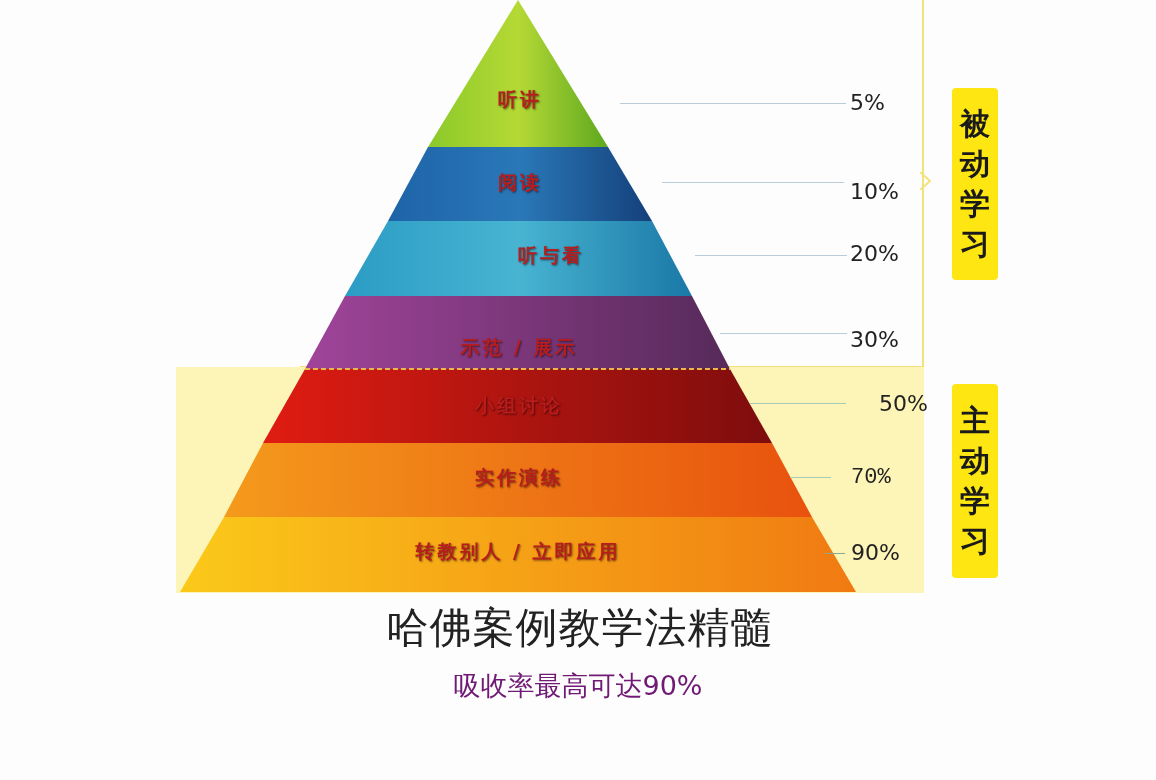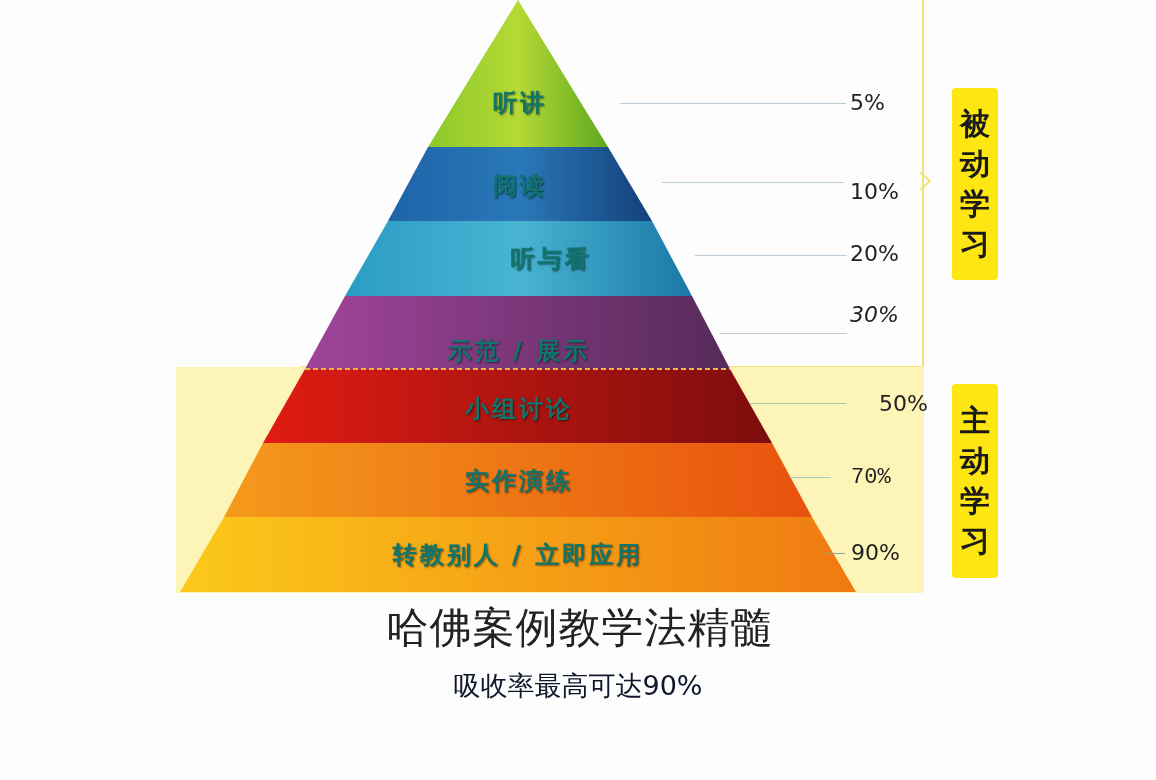--- a/index.html
+++ b/index.html
@@ -3,30 +3,30 @@
 <meta charset="utf-8">
 <style>
   html, body { margin:0; padding:0; }
   body { width:1156px; height:780px; background:#fdfdfd; position:relative; overflow:hidden;
          font-family:"DejaVu Sans", "Liberation Sans", sans-serif; }
   .active-zone { position:absolute; left:176px; top:367px; width:748px; height:226px; background:#fdf5b8; }
   .passive-box { position:absolute; left:300px; top:-2px; width:622px; height:368px;
                  border-right:2px solid #f3e27a; border-bottom:2px solid #f3e27a; }
   .passive-notch { position:absolute; left:920px; top:172px; width:14px; height:18px; }
   .pyramid { position:absolute; left:0; top:0; width:1156px; height:780px; }
-  .layer-label { position:absolute; color:#0f766e; font-weight:bold; font-size:24px; letter-spacing:3px;
+  .layer-label { position:absolute; color:#b91c1c; font-weight:bold; font-size:19px; letter-spacing:3px;
                  text-shadow:1px 1px 2px rgba(0,0,0,0.55); white-space:nowrap; transform:translateX(-50%); }
   .leader { position:absolute; height:1px; background:#b9ccd8; }
   .pct { position:absolute; font-size:22px; color:#222; white-space:nowrap; }
   .tag { position:absolute; left:952px; width:46px; background:#fde611; border-radius:4px;
          display:flex; flex-direction:column; align-items:center; justify-content:center;
          font-weight:bold; font-size:30px; color:#1a1a1a; line-height:40px; }
   .title { position:absolute; left:0; width:1156px; text-align:center; top:600px; font-size:42px; color:#222;
            letter-spacing:1px; transform:translateX(2px); }
-  .subtitle { position:absolute; left:0; width:1156px; text-align:center; top:668px; font-size:27px; color:#0f172a; }
+  .subtitle { position:absolute; left:0; width:1156px; text-align:center; top:668px; font-size:27px; color:#701a75; }
 </style>
 </head>
 <body>
 
 <div class="passive-box"></div>
 <svg class="passive-notch" viewBox="0 0 14 18">
   <polyline points="0,0 10,9 0,18" fill="none" stroke="#f3e27a" stroke-width="2"></polyline>
 </svg>
 <div class="active-zone"></div>
 
@@ -86,21 +86,21 @@
 <div class="leader" style="left:662px; top:182px; width:182px;"></div>
 <div class="leader" style="left:695px; top:255px; width:152px;"></div>
 <div class="leader" style="left:720px; top:333px; width:127px;"></div>
 <div class="leader" style="left:750px; top:403px; width:96px; background:#a9c9b8;"></div>
 <div class="leader" style="left:790px; top:477px; width:41px; background:#a9c9b8;"></div>
 <div class="leader" style="left:825px; top:553px; width:20px; background:#8aa890;"></div>
 
 <div class="pct" style="left:850px; top:90px;">5%</div>
 <div class="pct" style="left:850px; top:179px;">10%</div>
 <div class="pct" style="left:850px; top:241px;">20%</div>
-<div class="pct" style="left:850px; top:302px;font-style:italic;">30%</div>
+<div class="pct" style="left:850px; top:327px;">30%</div>
 <div class="pct" style="left:851px; top:391px;margin-left:28px;">50%</div>
 <div class="pct" style="left:851px; top:465px;font-family:Liberation Mono, monospace;">70%</div>
 <div class="pct" style="left:851px; top:540px;text-align:center;">90%</div>
 
 <div class="tag" style="top:88px; height:192px;">
   <span>被</span>
   <span>动</span>
   <span>学</span>
   <span>习</span>
 </div>

